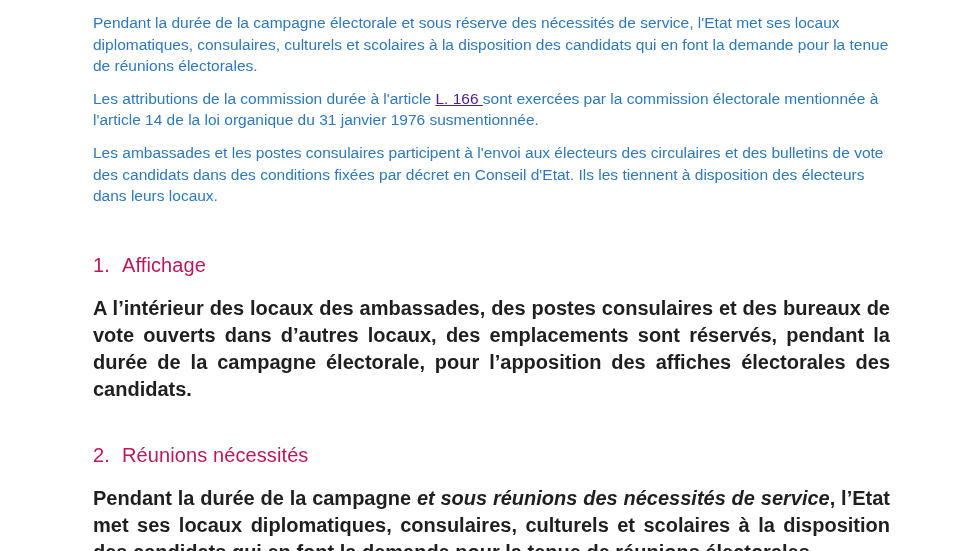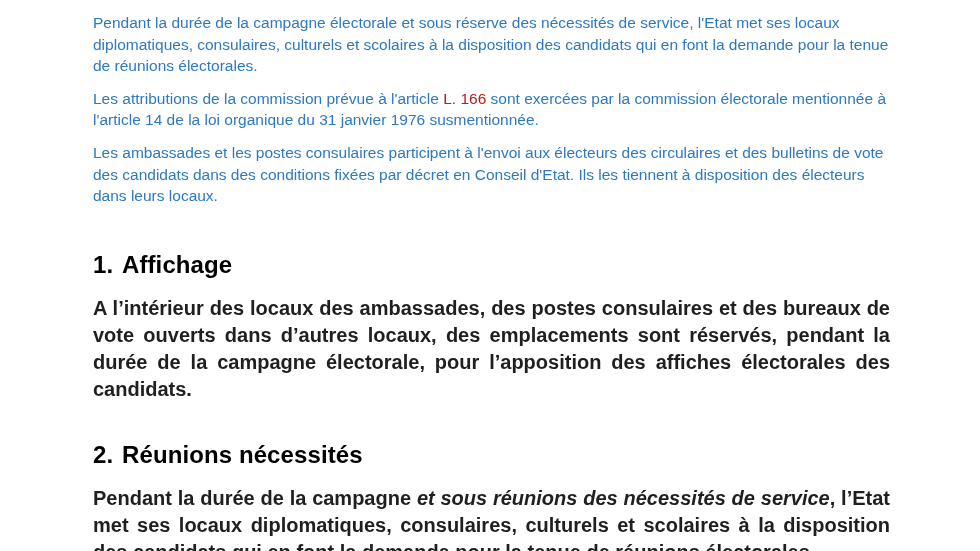--- a/index.html
+++ b/index.html
@@ -29,28 +29,29 @@
   }
   p.blue-par {
     color: #2e79bd;
     font-size: 15.5px;
     line-height: 21.6px;
     font-weight: 400;
     margin: 0 0 11px 0;
     text-align: left;
   }
   .doc-link {
-    color: #b91c1c;
+    color: #4c1d95;
+    text-decoration: underline;
     cursor: pointer;
     white-space: pre-wrap;
   }
   .heading {
-    color: #000000;
-    font-size: 24px;
-    font-weight: 700;
+    color: #be185d;
+    font-size: 20px;
+    font-weight: 400;
     line-height: 24px;
     margin: 0 0 18px 0;
     letter-spacing: 0.1px;
   }
   .heading .hnum {
     display: inline-block;
     width: 29px;
   }
   .heading-1 { margin-top: 46px; }
   .heading-2 { margin-top: 40px; }
@@ -70,21 +71,21 @@
 </style>
 </head>
 <body>
 
 <div class="page">
   <div class="content">
 
     <section>
       <p class="blue-par">Pendant la durée de la campagne électorale et sous réserve des nécessités de service, l'Etat met ses locaux diplomatiques, consulaires, culturels et scolaires à la disposition des candidats qui en font la demande pour la tenue de réunions électorales.</p>
 
-      <p class="blue-par"><span>Les attributions de la commission prévue à l'article </span><a class="doc-link">L. 166 </a><span>sont exercées par la commission électorale mentionnée à l'article 14 de la loi organique du 31 janvier 1976 susmentionnée.</span></p>
+      <p class="blue-par"><span>Les attributions de la commission durée à l'article </span><a class="doc-link">L. 166 </a><span>sont exercées par la commission électorale mentionnée à l'article 14 de la loi organique du 31 janvier 1976 susmentionnée.</span></p>
 
       <p class="blue-par">Les ambassades et les postes consulaires participent à l'envoi aux électeurs des circulaires et des bulletins de vote des candidats dans des conditions fixées par décret en Conseil d'Etat. Ils les tiennent à disposition des électeurs dans leurs locaux.</p>
     </section>
 
     <section>
       <h2 class="heading heading-1">
         <span class="hnum">1.</span><span>Affichage</span>
       </h2>
       <p class="body-par">A l’intérieur des locaux des ambassades, des postes consulaires et des bureaux de vote ouverts dans d’autres locaux, des emplacements sont réservés, pendant la durée de la campagne électorale, pour l’apposition des affiches électorales des candidats.</p>
     </section>

